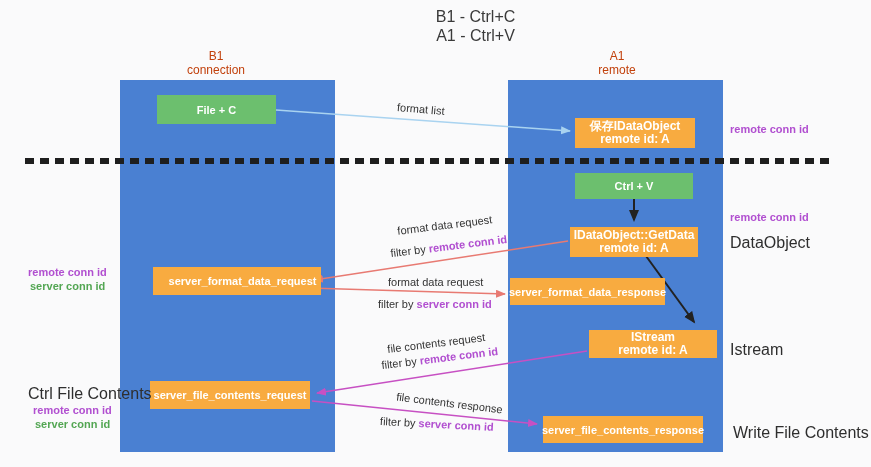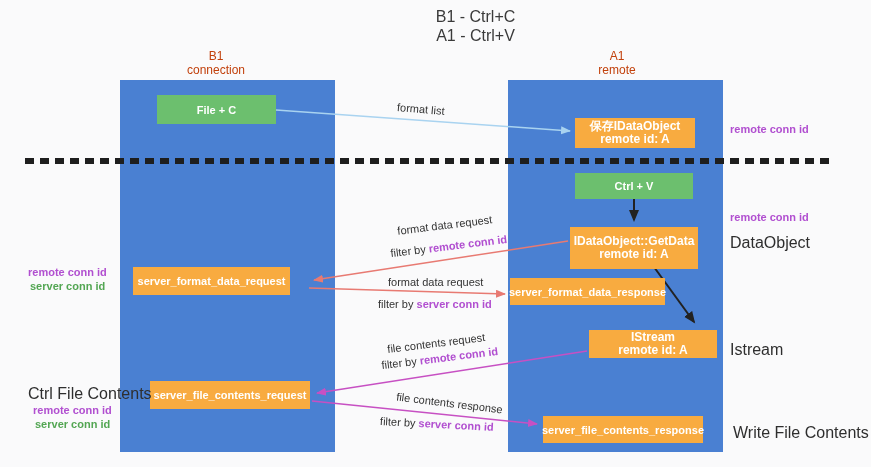--- a/index.html
+++ b/index.html
@@ -87,26 +87,26 @@
 
   <div class="abs node orange two-line" style="left:575px;top:118px;width:120px;height:30px;">
     <div>保存IDataObject</div>
     <div>remote id: A</div>
   </div>
 
   <div class="abs node green" style="left:575px;top:173px;width:118px;height:26px;">
     <span>Ctrl + V</span>
   </div>
 
-  <div class="abs node orange two-line" style="left:570px;top:227px;width:128px;height:42px;">
+  <div class="abs node orange two-line" style="left:570px;top:227px;width:128px;height:30px;">
     <div>IDataObject::GetData</div>
     <div>remote id: A</div>
   </div>
 
-  <div class="abs node orange one-line" style="left:133px;top:267px;width:157px;height:28px;">
+  <div class="abs node orange one-line" style="left:153px;top:267px;width:157px;height:28px;padding-left:11px;">
     <span>server_format_data_request</span>
   </div>
 
   <div class="abs node orange one-line" style="left:510px;top:278px;width:155px;height:27px;">
     <span>server_format_data_response</span>
   </div>
 
   <div class="abs node orange two-line" style="left:589px;top:330px;width:128px;height:28px;">
     <div>IStream</div>
     <div>remote id: A</div>

